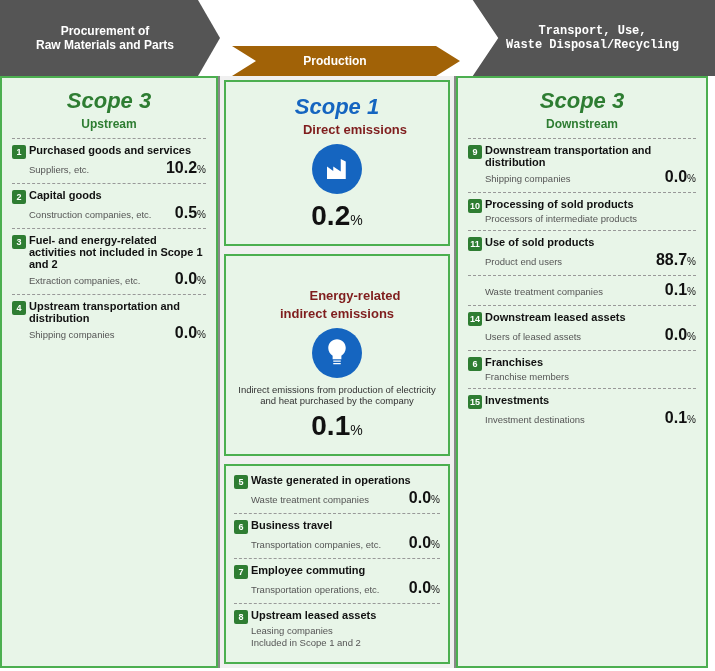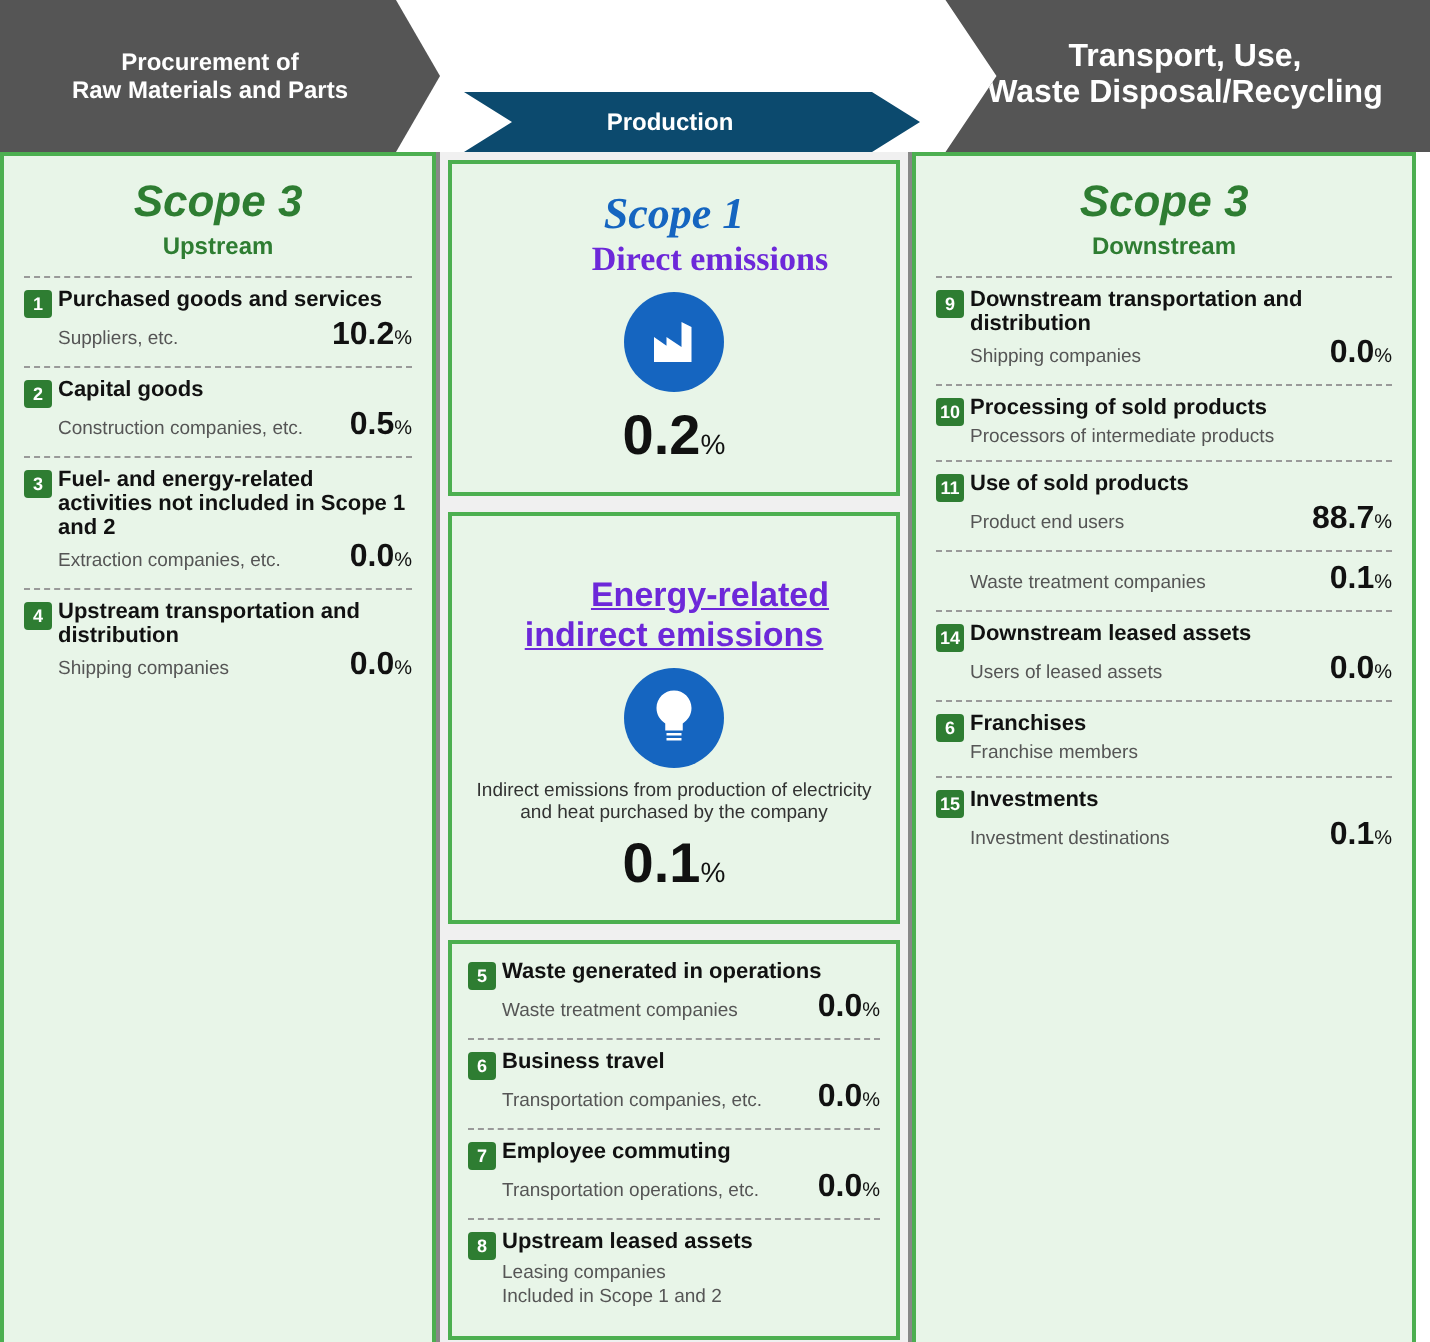--- a/index.html
+++ b/index.html
@@ -29,21 +29,21 @@
     }
 
     .header-upstream {
       background: #555;
       width: 220px;
       clip-path: polygon(0 0, 90% 0, 100% 50%, 90% 100%, 0 100%);
       padding-right: 20px;
     }
 
     .header-production {
-      background: #0c4a6e;
+      background: #a16207;
       width: 240px;
       clip-path: polygon(5% 0, 90% 0, 100% 50%, 90% 100%, 5% 100%, 15% 50%);
       padding-left: 10px;
       padding-right: 20px;
       margin-top: 46px;
     }
 
     .header-downstream {
       background: #555;
       width: 255px;
@@ -108,23 +108,23 @@
       font-size: 22px;
       font-weight: bold;
       font-style: italic;
     }
 
     .scope-title.blue {
       color: #1565c0;
     }
 
     .scope-subtitle {
-      font-size: 17px;
-      font-weight: bold;
-      color: #6d28d9;
+      font-size: 13px;
+      font-weight: bold;
+      color: #7f1d1d;
       margin-bottom: 4px;
       padding-left: 36px;
     }
 
     .scope-subtitle-green {
       color: #2e7d32;
       font-size: 12px;
       font-weight: bold;
     }
 
@@ -248,21 +248,21 @@
 
   <div class="header-row">
     <div class="header-cell header-upstream">
       <span style="white-space:pre-line;font-size:12px;">Procurement of
 Raw Materials and Parts</span>
     </div>
     <div class="header-cell header-production">
       <span>Production</span>
     </div>
     <div class="header-cell header-downstream">
-      <span style="white-space:pre-line;font-size:16px;">Transport, Use,
+      <span style="white-space:pre-line;font-size:12px;font-family:Liberation Mono, monospace;">Transport, Use,
 Waste Disposal/Recycling</span>
     </div>
   </div>
 
   <div class="content-area">
 
     <div class="panel-upstream">
       <div style="text-align:center; margin-bottom:6px;">
         <span class="scope-title">Scope 3</span><br>
         <span class="scope-subtitle-green">Upstream</span>
@@ -313,40 +313,40 @@
         <div class="item-row">
           <span class="item-sub">Shipping companies</span>
           <span class="item-value"><span>0.0</span><span class="pct">%</span></span>
         </div>
       </div>
     </div>
 
     <div class="panel-middle" style="background:#f0f0f0; border-left:2px solid #888; border-right:2px solid #888;">
 
       <div class="panel-scope1">
-        <div style="text-align:center;font-family:Liberation Serif, serif;">
+        <div style="text-align:center;">
           <span class="scope-title blue">Scope 1</span><br>
           <span class="scope-subtitle">Direct emissions</span>
         </div>
         <div class="scope-icon">
 
           <svg viewBox="0 0 24 24">
             <path d="M4 20V10l5 3.5V10l6 4V4l4 2v14H4z"></path>
             <rect x="6" y="14" width="2" height="3"></rect>
             <rect x="11" y="14" width="2" height="3"></rect>
             <rect x="16" y="14" width="2" height="3"></rect>
           </svg>
         </div>
         <div class="big-value"><span>0.2</span><span class="pct">%</span></div>
       </div>
 
       <div class="panel-scope2">
         <div style="text-align:center;">
           <br>
-          <span class="scope-subtitle" style="white-space:pre-line;text-decoration:underline;">Energy-related
+          <span class="scope-subtitle" style="white-space:pre-line;">Energy-related
 indirect emissions</span>
         </div>
         <div class="scope-icon">
 
           <svg viewBox="0 0 24 24">
             <path d="M9 21h6v-1H9v1zm0-2h6v-1H9v1zm3-18C8.13 1 5 4.13 5 8c0 2.61 1.41 4.88 3.5 6.15V17h7v-2.85C17.59 12.88 19 10.61 19 8c0-3.87-3.13-7-7-7z"></path>
           </svg>
         </div>
         <div class="scope-desc">Indirect emissions from production of electricity and heat purchased by the company</div>
         <div class="big-value"><span>0.1</span><span class="pct">%</span></div>

